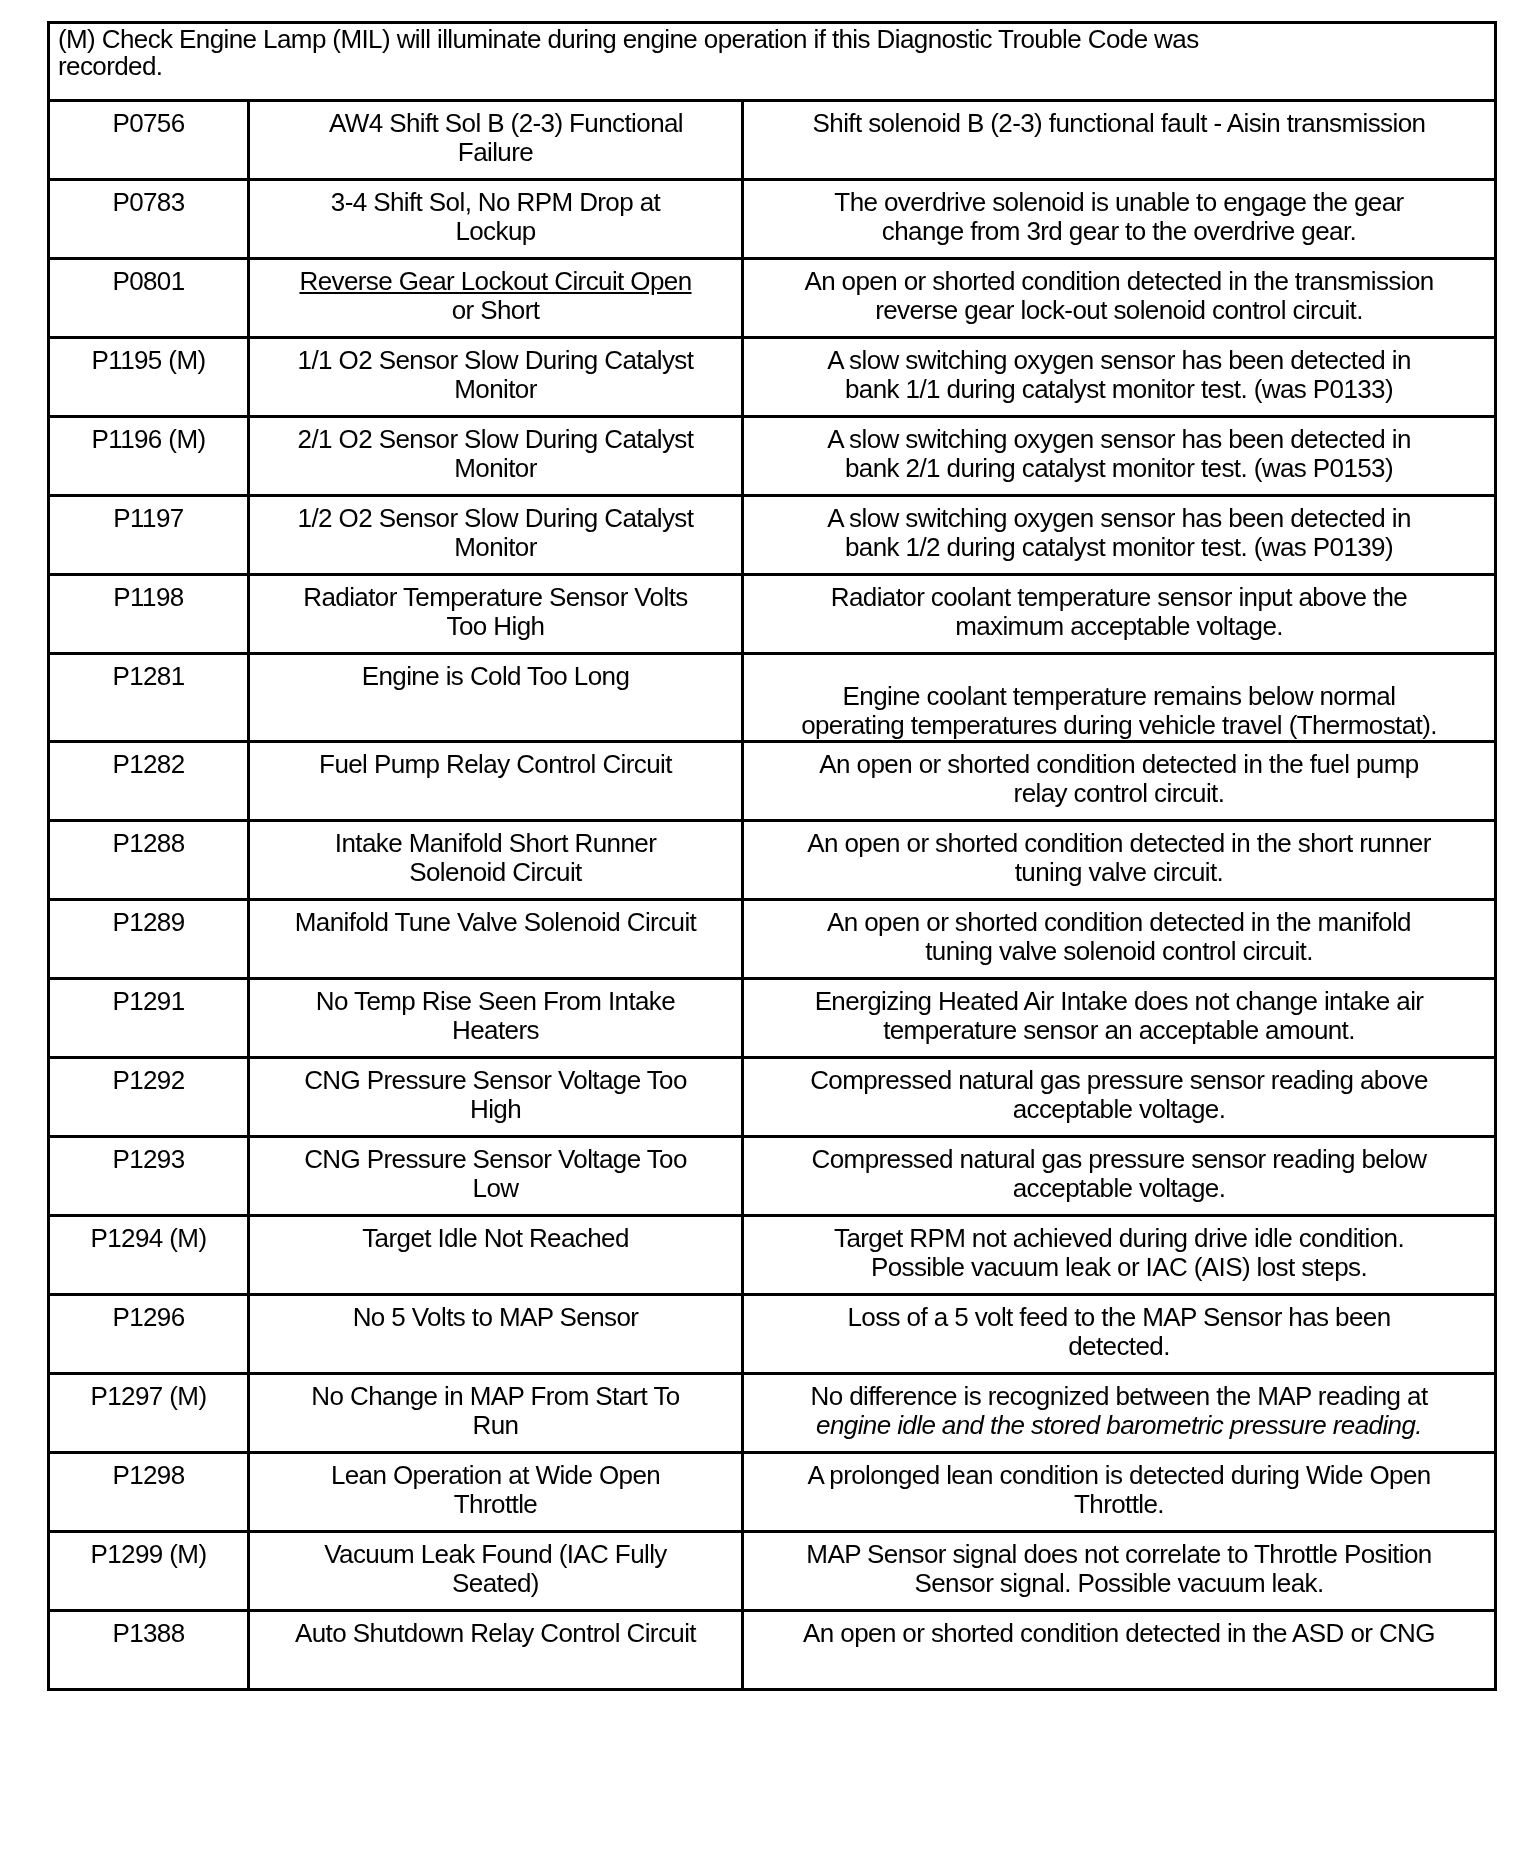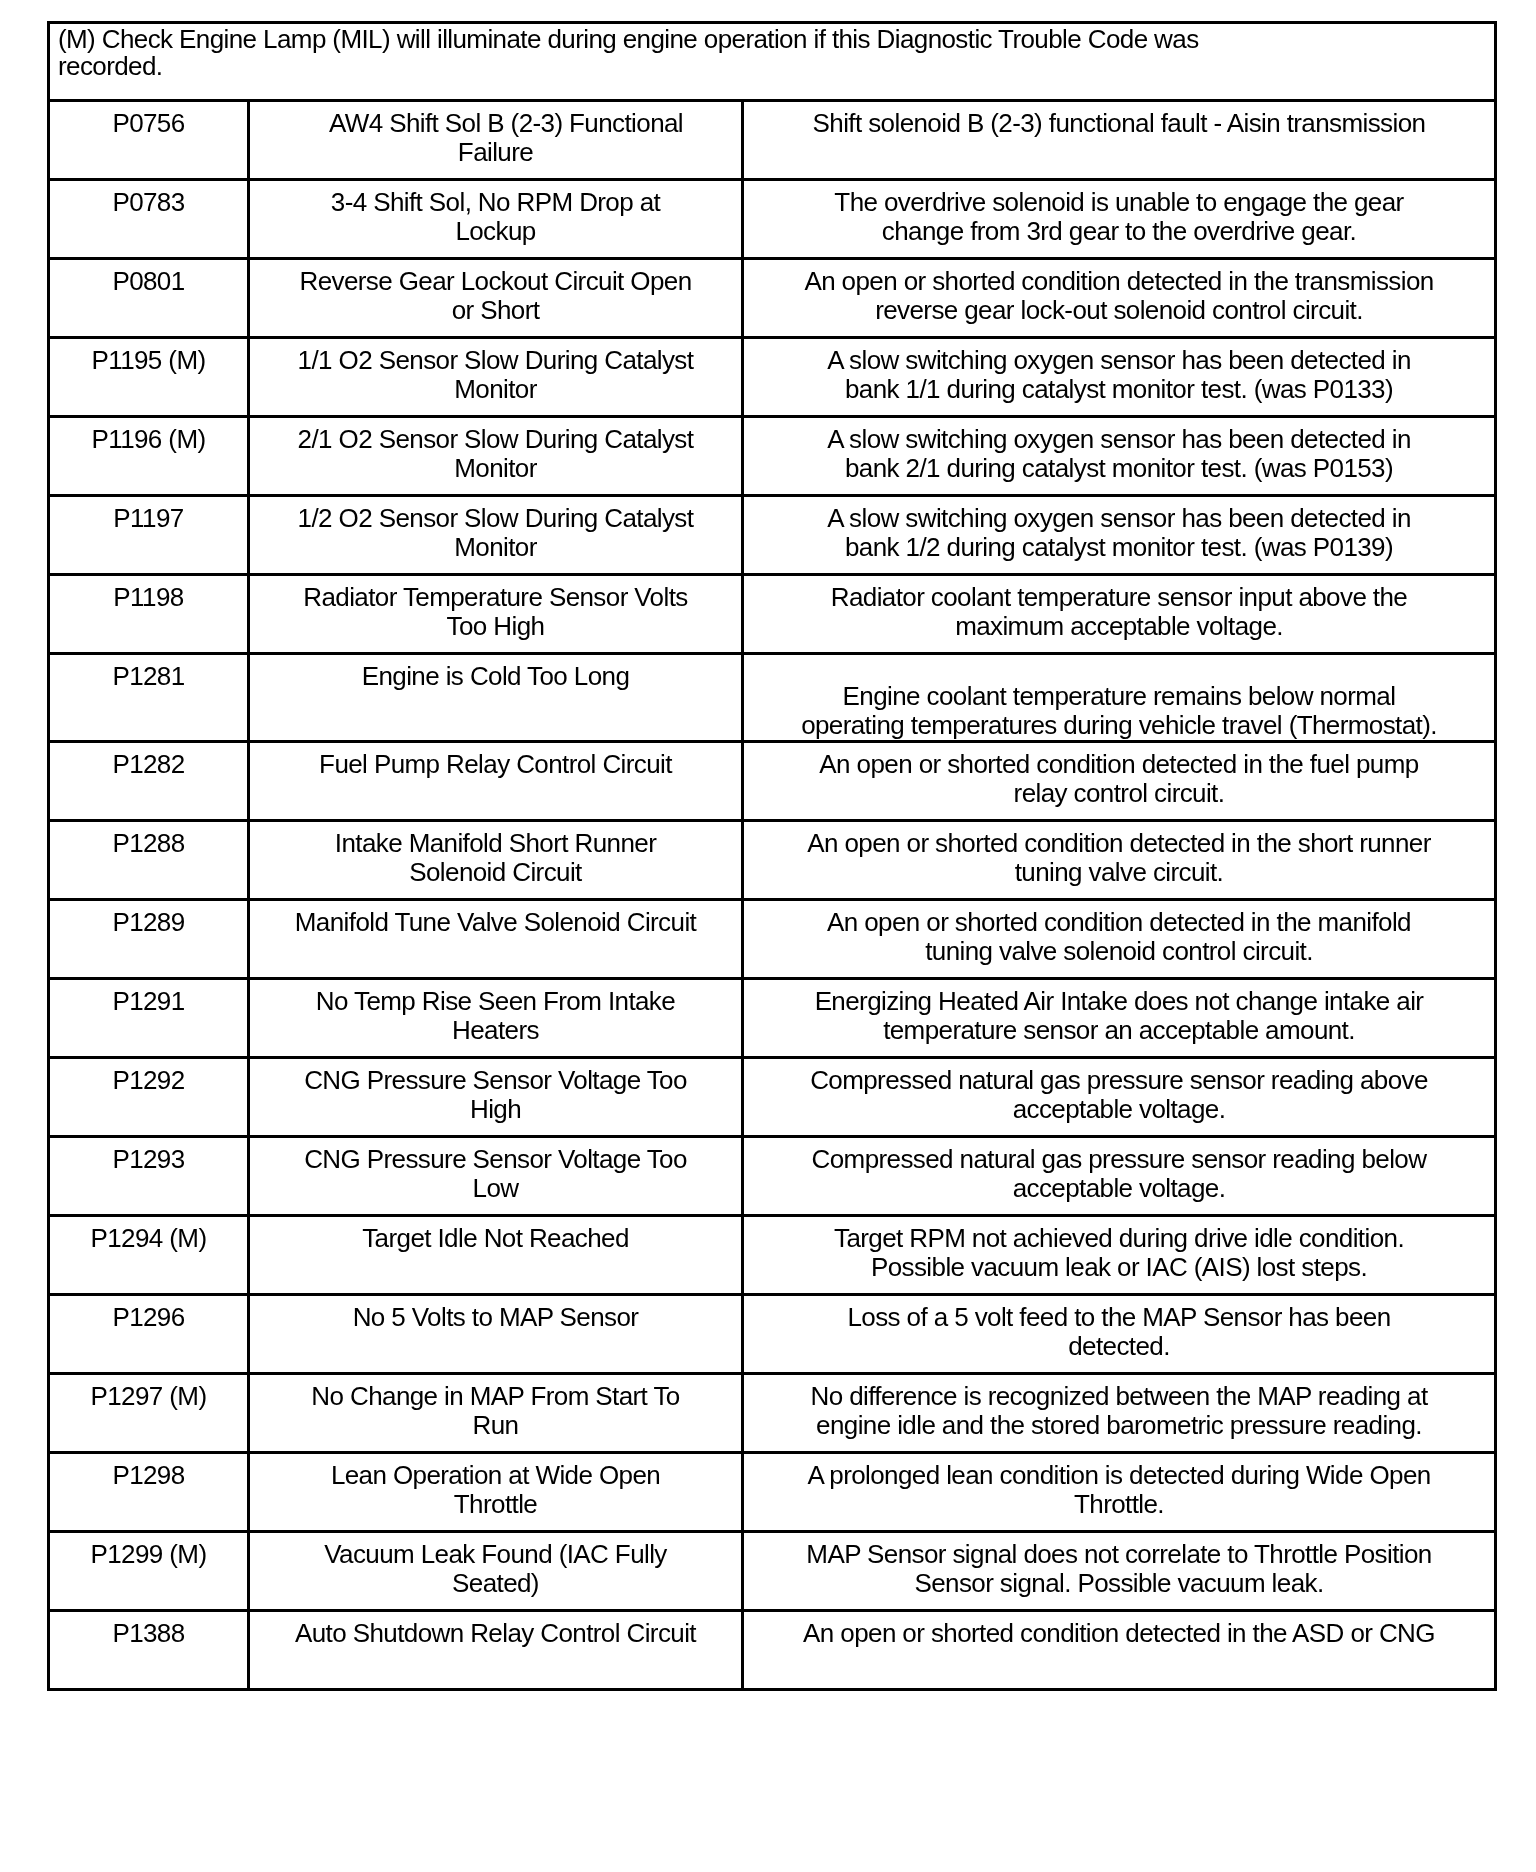--- a/index.html
+++ b/index.html
@@ -55,21 +55,21 @@
         <td>
           <span class="line" style="display: block;">The overdrive solenoid is unable to engage the gear</span>
           <span class="line" style="display: block;">change from 3rd gear to the overdrive gear.</span>
         </td>
       </tr>
       <tr class="data-row">
         <td>
           <span class="line" style="display: block;">P0801</span>
         </td>
         <td>
-          <span class="line" style="display: block;">Reverse Gear Lockout Circuit Open</span>
+          <span class="line" style="display: block; text-decoration: underline;">Reverse Gear Lockout Circuit Open</span>
           <span class="line" style="display: block;">or Short</span>
         </td>
         <td>
           <span class="line" style="display: block;">An open or shorted condition detected in the transmission</span>
           <span class="line" style="display: block;">reverse gear lock-out solenoid control circuit.</span>
         </td>
       </tr>
       <tr class="data-row">
         <td>
           <span class="line" style="display: block;">P1195 (M)</span>
@@ -237,21 +237,21 @@
       <tr class="data-row">
         <td>
           <span class="line" style="display: block;">P1297 (M)</span>
         </td>
         <td>
           <span class="line" style="display: block;">No Change in MAP From Start To</span>
           <span class="line" style="display: block;">Run</span>
         </td>
         <td>
           <span class="line" style="display: block;">No difference is recognized between the MAP reading at</span>
-          <span class="line" style="display: block;">engine idle and the stored barometric pressure reading.</span>
+          <span class="line" style="display: block; font-style: italic;">engine idle and the stored barometric pressure reading.</span>
         </td>
       </tr>
       <tr class="data-row">
         <td>
           <span class="line" style="display: block;">P1298</span>
         </td>
         <td>
           <span class="line" style="display: block;">Lean Operation at Wide Open</span>
           <span class="line" style="display: block;">Throttle</span>
         </td>

